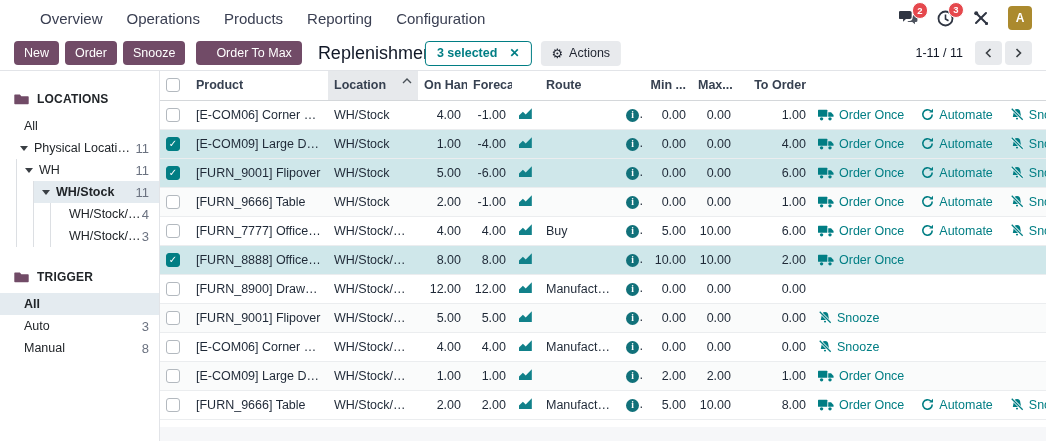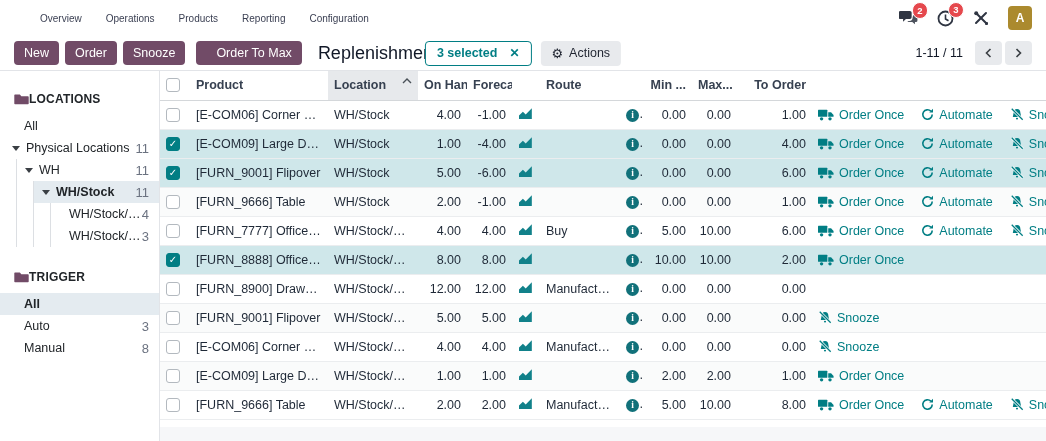--- a/index.html
+++ b/index.html
@@ -7,21 +7,21 @@
   body {
     font-family:"Liberation Sans", sans-serif;
     background:#fff; color:#1f2937; font-size:13px; position:relative;
   }
 
   
   .navbar { height:36px; display:flex; align-items:center; padding:0 14px; background:#fff; }
   .brand { display:flex; align-items:center; gap:9px; cursor:pointer; }
   .app-name { font-size:14.5px; font-weight:600; color:#25283d; }
   .nav-menu { display:flex; gap:24px; margin-left:26px; }
-  .nav-item { font-size:10px; color:#3a3f52; cursor:pointer; }
+  .nav-item { font-size:15px; color:#3a3f52; cursor:pointer; }
   .nav-right { margin-left:auto; display:flex; align-items:center; gap:19px; }
   .icon-wrap { position:relative; display:flex; align-items:center; cursor:pointer; color:#2f3542; }
   .badge {
     position:absolute; top:-8px; right:-10px; background:#e5484d; color:#fff;
     font-size:9.5px; font-weight:700; line-height:1; padding:2.5px 4.5px; border-radius:9px;
     border:1.5px solid #fff;
   }
   .avatar {
     width:24px; height:24px; border-radius:4px; background:#ab8a2e; color:#fff;
     display:flex; align-items:center; justify-content:center; font-size:12px; font-weight:700;
@@ -58,21 +58,21 @@
     display:flex; align-items:center; justify-content:center; cursor:pointer; color:#3a3f44;
   }
 
   
   .content { display:flex; border-top:1px solid #e2e4e8; height:371px; }
 
   
   .sidebar { width:160px; min-width:160px; border-right:1px solid #e2e4e8; padding-top:16px; overflow:hidden; }
   .section { margin-bottom:18px; }
   .section-title {
-    display:flex; align-items:center; padding:5px 14px 9px 14px;
+    display:flex; align-items:center; gap:8px; padding:5px 14px 9px 14px;
     font-weight:700; font-size:12px; color:#212529; letter-spacing:.2px;
   }
   .side-item {
     display:flex; align-items:center; height:22px; padding-right:10px;
     font-size:12.5px; color:#212529; cursor:pointer; white-space:nowrap;
   }
   .side-item.selected { background:#e4ebf0; font-weight:700; }
   .side-label { flex:1; overflow:hidden; text-overflow:ellipsis; }
   .side-count { color:#6b7280; font-size:13px; font-weight:400; }
   .caret {
@@ -197,21 +197,21 @@
           <span style="display: inline-flex;">
             <svg width="15" height="12" viewBox="0 0 16 13" fill="#714B67">
               <path d="M1 1.5 h5.2 l1.6 2 H15 a0.8 0.8 0 0 1 0.8 0.8 v7.2 a0.8 0.8 0 0 1 -0.8 0.8 H1 a0.8 0.8 0 0 1 -0.8 -0.8 V2.3 a0.8 0.8 0 0 1 0.8 -0.8 z"></path>
             </svg>
           </span>
           <span>LOCATIONS</span>
         </div>
         <div class="side-item" style="padding-left: 24px;">
           <span class="side-label">All</span>
         </div>
-        <div class="side-item" style="padding-left: 12px;">
+        <div class="side-item" style="padding-left: 20px;">
           <span class="caret"></span>
           <span class="side-label">Physical Locations</span>
           <span class="side-count">11</span>
         </div>
         <div class="tree-children">
           <div class="side-item" style="padding-left: 8px;">
             <span class="caret"></span>
             <span class="side-label">WH</span>
             <span class="side-count">11</span>
           </div>

